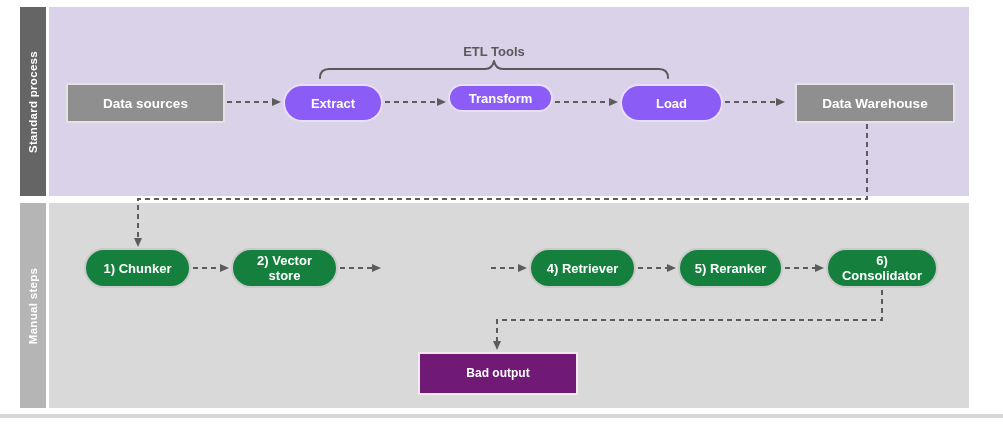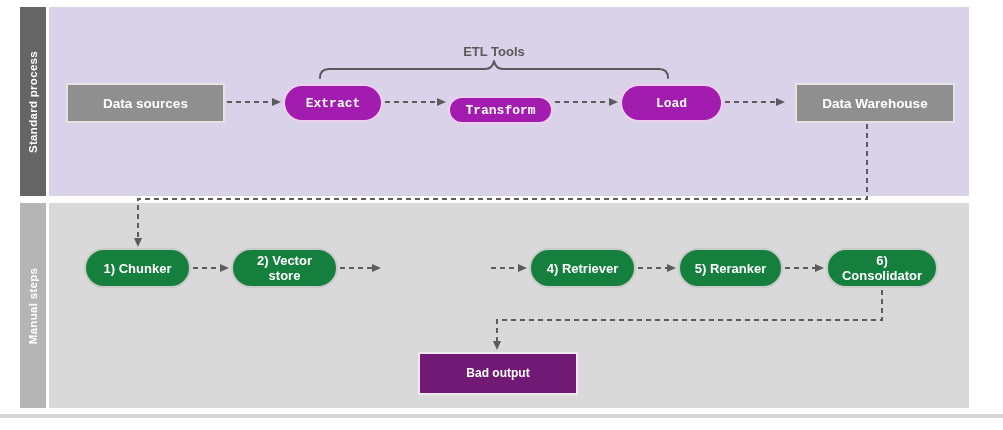--- a/index.html
+++ b/index.html
@@ -53,38 +53,37 @@
     line-height: 15px;
     box-sizing: border-box;
     padding: 12px 8px;
   }
   .node.graybox {
     background: #8f8f8f;
     border: 2px solid rgba(255,255,255,0.75);
     font-size: 13.5px;
   }
   .node.etlpill {
-    background: #a21caf;
+    background: #8b5cf6;
     border: 2px solid rgba(255,255,255,0.8);
     border-radius: 21px;
-    font-family: Liberation Mono, monospace;
   }
   .node.manpill {
     background: #15803d;
     border: 2px solid #c9c9c9;
     border-radius: 21px;
   }
   .node.badbox {
     background: #701a75;
     border: 2px solid rgba(255,255,255,0.9);
     font-size: 12px;
   }
   .box-ds  { left: 66px;  top: 83px;  width: 159px; height: 40px; }
   .pill-ex { left: 283px; top: 84px;  width: 100px; height: 38px; }
-  .pill-tr { left: 448px; top: 84px;  width: 105px; height: 26px; margin-top: 12px; }
+  .pill-tr { left: 448px; top: 84px;  width: 105px; height: 26px; }
   .pill-lo { left: 620px; top: 84px;  width: 103px; height: 38px; }
   .box-dw  { left: 787px; top: 83px;  width: 160px; height: 40px; margin-left: 8px; }
   .pill-1  { left: 84px;  top: 248px; width: 107px; height: 40px; }
   .pill-2  { left: 231px; top: 248px; width: 107px; height: 40px; }
   .pill-3  { left: 383px; top: 248px; width: 106px; height: 40px; }
   .pill-4  { left: 529px; top: 248px; width: 107px; height: 40px; }
   .pill-5  { left: 678px; top: 248px; width: 105px; height: 40px; }
   .pill-6  { left: 826px; top: 248px; width: 112px; height: 40px; }
   .box-bad { left: 418px; top: 352px; width: 160px; height: 43px; }
   .etl-tools-label {

